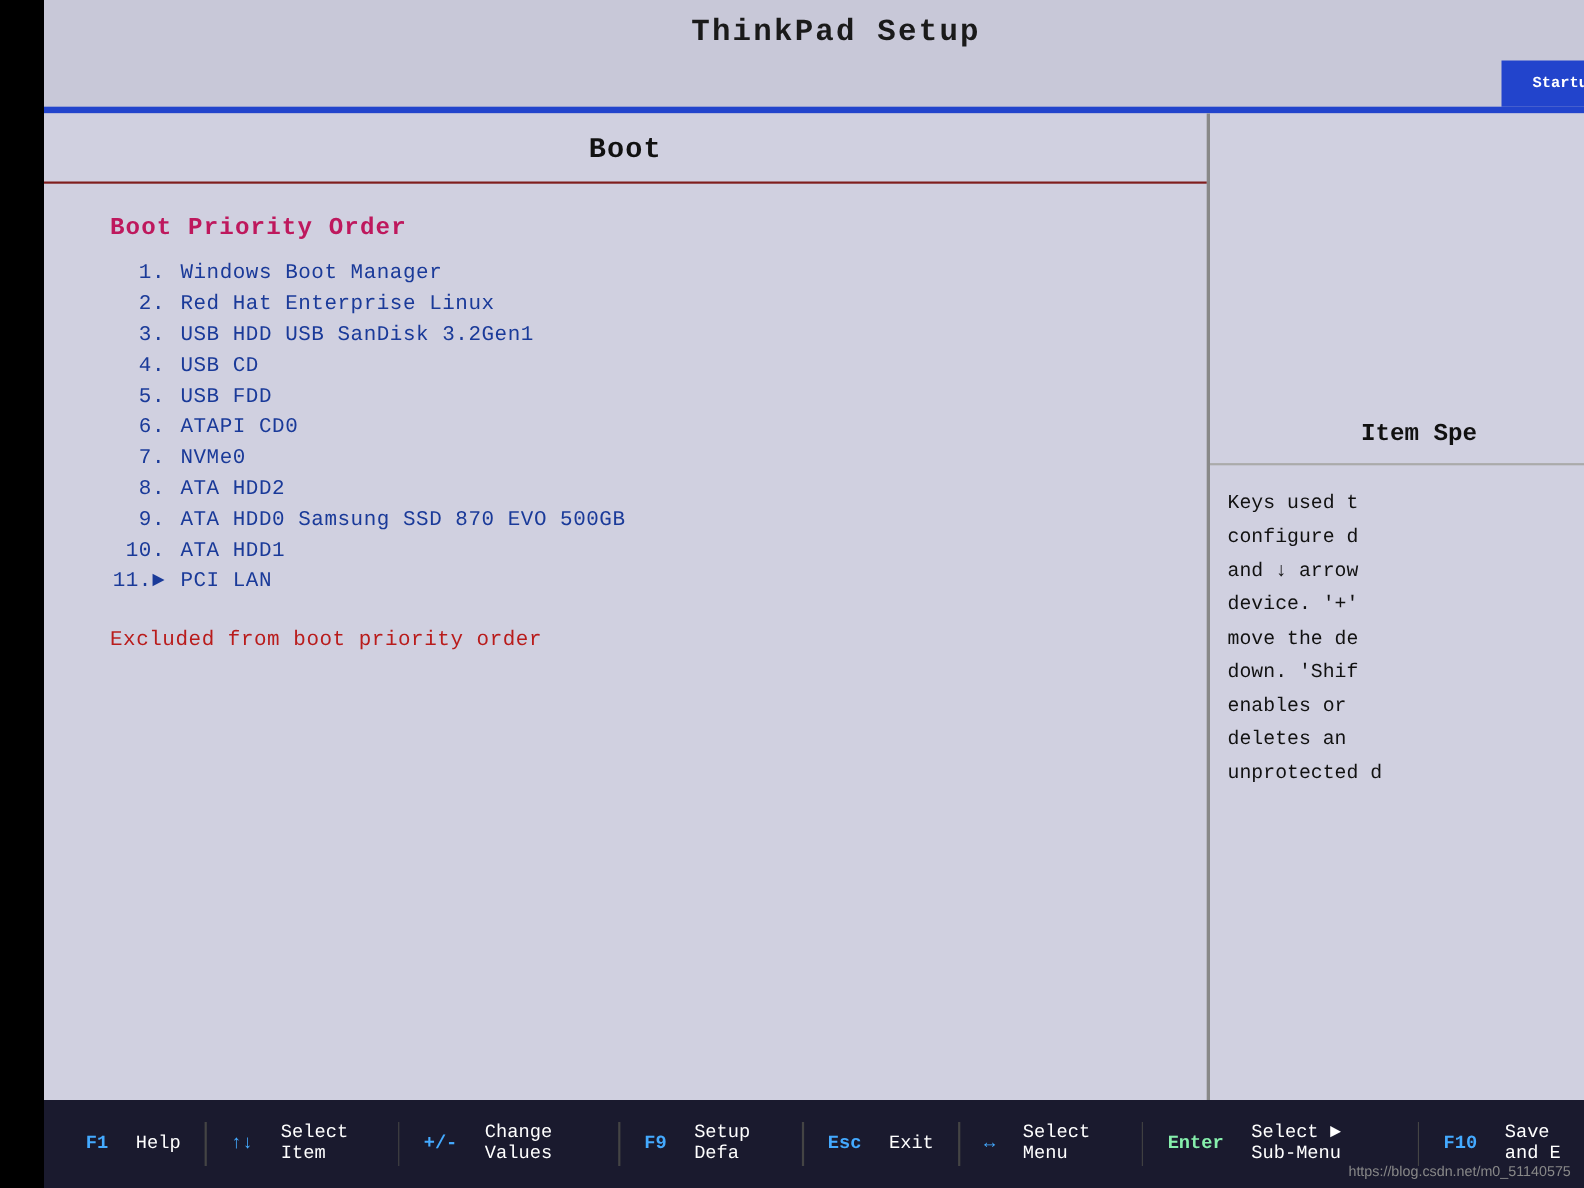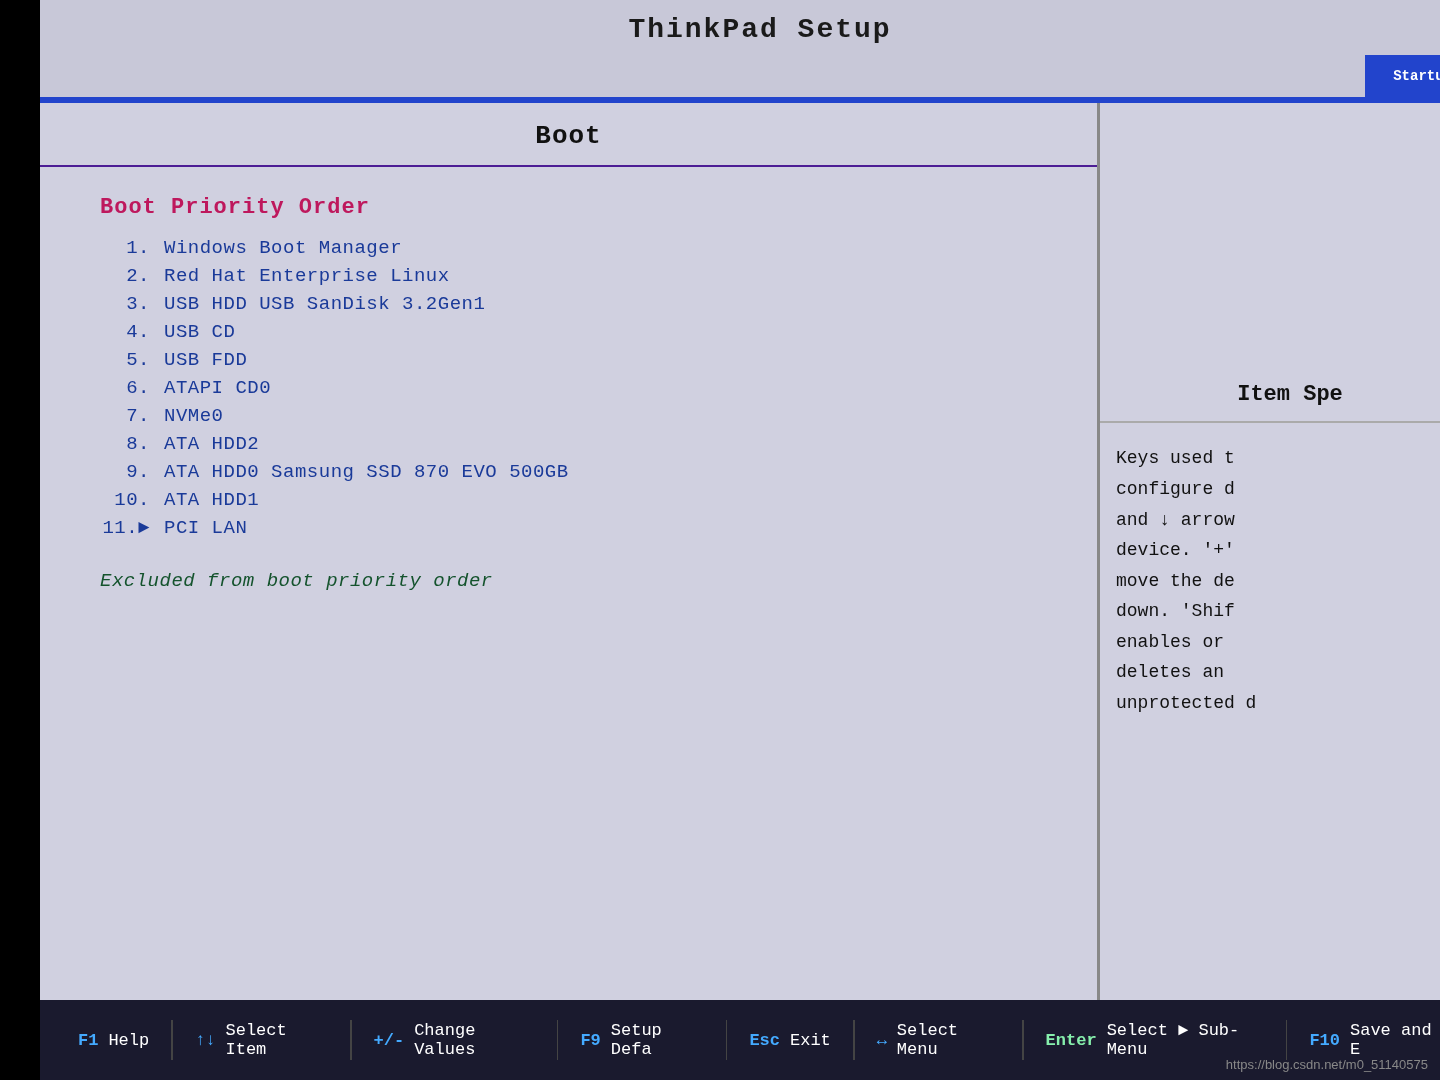--- a/index.html
+++ b/index.html
@@ -81,21 +81,21 @@
       flex-direction: column;
     }
 
     #boot-header {
       text-align: center;
       padding: 18px 0 14px 0;
       font-size: 26px;
       font-weight: bold;
       color: #111;
       letter-spacing: 1px;
-      border-bottom: 2px solid #4c1d95;
+      border-bottom: 2px solid #7f1d1d;
     }
 
     #boot-content {
       padding: 28px 40px 20px 60px;
       flex: 1;
     }
 
     #boot-priority-title {
       font-size: 22px;
       font-weight: bold;
@@ -115,22 +115,21 @@
     .boot-item .num {
       display: inline-block;
       width: 50px;
       text-align: right;
       margin-right: 14px;
     }
 
     #excluded-section {
       margin-top: 28px;
       font-size: 19px;
-      color: #14532d;
-      font-style: italic;
+      color: #b91c1c;
       letter-spacing: 0.5px;
     }
 
     
     #right-panel {
       flex: 1;
       background: #d0d0e0;
       display: flex;
       flex-direction: column;
       justify-content: center;
@@ -159,21 +158,21 @@
       background: #1a1a2e;
       display: flex;
       align-items: center;
       padding: 0 20px;
       gap: 0;
     }
 
     .bottom-key {
       display: flex;
       align-items: center;
-      gap: 10px;
+      gap: 25px;
       padding: 0 18px;
     }
 
     .key-label {
       color: #44aaff;
       font-size: 17px;
       font-weight: bold;
       font-family: 'Courier New', Courier, monospace;
     }
 

